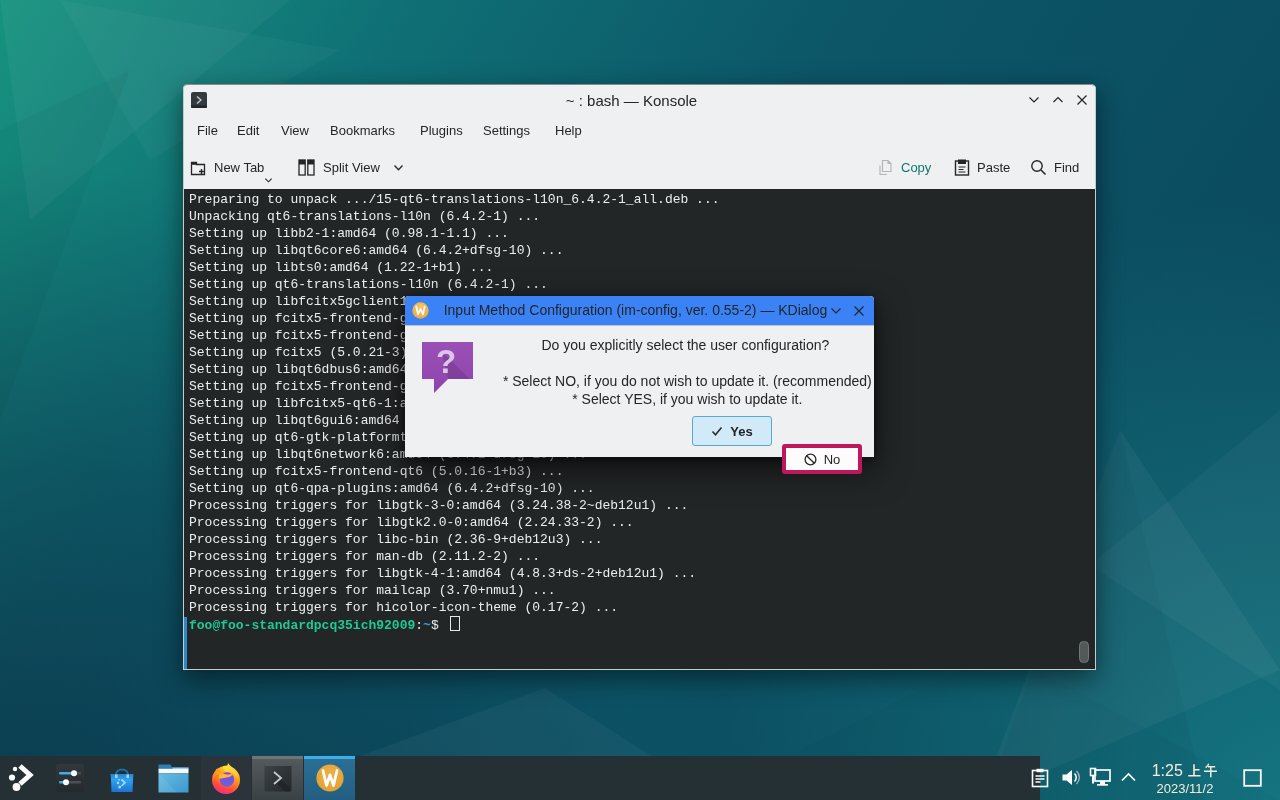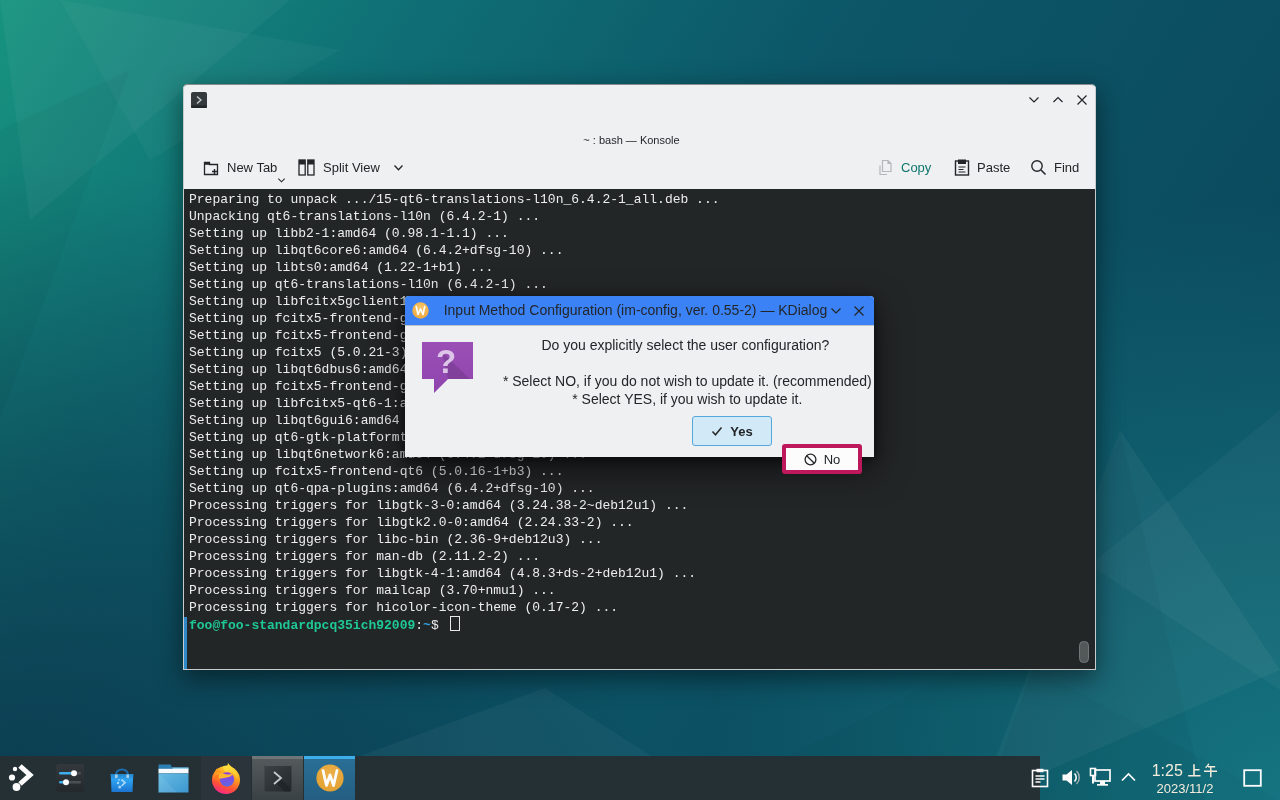--- a/index.html
+++ b/index.html
@@ -7,21 +7,21 @@
   #wall{position:absolute;left:0;top:0;width:1280px;height:800px;}
   
   #win{position:absolute;left:183px;top:84px;width:913px;height:586px;
        background:#eff0f1;border-radius:5px 5px 0 0;
        box-shadow:0 8px 26px rgba(0,0,0,0.5);}
   #win .frame{position:absolute;left:0;top:0;right:0;bottom:0;border:1px solid #c8cbcd;
        border-top:1px solid #878b8d;border-radius:5px 5px 0 0;pointer-events:none;}
   #titlebar{position:absolute;left:1px;top:1px;right:1px;height:31px;border-radius:4px 4px 0 0;
        background:#eff0f1;}
   #titlebar .ttext{position:absolute;left:0;right:16px;top:0;height:31px;line-height:31px;
-       text-align:center;font-size:11px;color:#232629;margin-top:40px;}
+       text-align:center;font-size:15px;color:#232629;}
   .wbtn{position:absolute;top:9px;}
   
   #menubar{position:absolute;left:1px;top:32px;right:1px;height:30px;background:#eff0f1;
        font-size:13px;color:#232629;}
   #menubar span{position:absolute;top:0;height:30px;line-height:29px;}
   
   #toolbar{position:absolute;left:1px;top:62px;right:1px;height:43px;background:#eff0f1;
        font-size:13px;color:#232629;}
   .tbi{position:absolute;top:0;height:43px;display:flex;align-items:center;}
   
@@ -104,22 +104,31 @@
     <svg class="wbtn" style="left:844px;" width="12" height="12" viewBox="0 0 12 12">
       <path d="M1.5 3.5 L6 8 L10.5 3.5" stroke="#232629" stroke-width="1.2" fill="none"></path>
     </svg>
     <svg class="wbtn" style="left:868px;" width="12" height="12" viewBox="0 0 12 12">
       <path d="M1.5 8 L6 3.5 L10.5 8" stroke="#232629" stroke-width="1.2" fill="none"></path>
     </svg>
     <svg class="wbtn" style="left:892px;" width="12" height="12" viewBox="0 0 12 12">
       <path d="M1.5 1.5 L10.5 10.5 M10.5 1.5 L1.5 10.5" stroke="#232629" stroke-width="1.2" fill="none"></path>
     </svg>
   </div>
+  <div id="menubar">
+    <span style="left:13px;">File</span>
+    <span style="left:53px;">Edit</span>
+    <span style="left:97px;">View</span>
+    <span style="left:146px;">Bookmarks</span>
+    <span style="left:236px;">Plugins</span>
+    <span style="left:299px;">Settings</span>
+    <span style="left:371px;">Help</span>
+  </div>
   <div id="toolbar">
-    <div class="tbi" style="left:19px;">
+    <div class="tbi" style="left:6px;">
       <svg width="17" height="17" viewBox="0 0 17 17">
         <path d="M1.5 3.5 h5 v2 h8 v10 h-13 z" fill="none" stroke="#232629" stroke-width="1.3"></path>
         <path d="M1.5 4 h5.6 v1.8 h-5.6 z" fill="#232629"></path>
         <path d="M11.5 10 v5 M9 12.5 h5" stroke="#232629" stroke-width="1.4"></path>
       </svg>
       <span style="margin-left:7px;">New Tab</span>
       <svg style="position:absolute;left:74px;top:31px;" width="9" height="7" viewBox="0 0 10 7">
         <path d="M1.5 1.5 L5 5 L8.5 1.5" stroke="#232629" stroke-width="1.2" fill="none"></path>
       </svg>
     </div>

